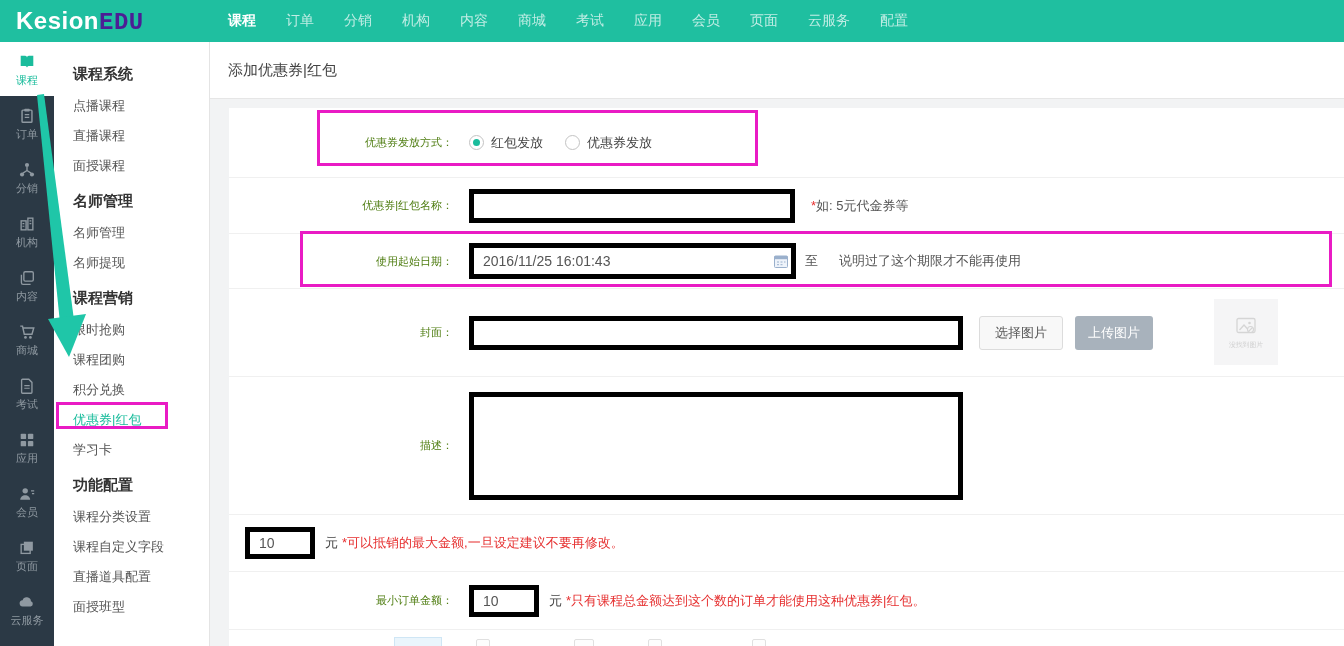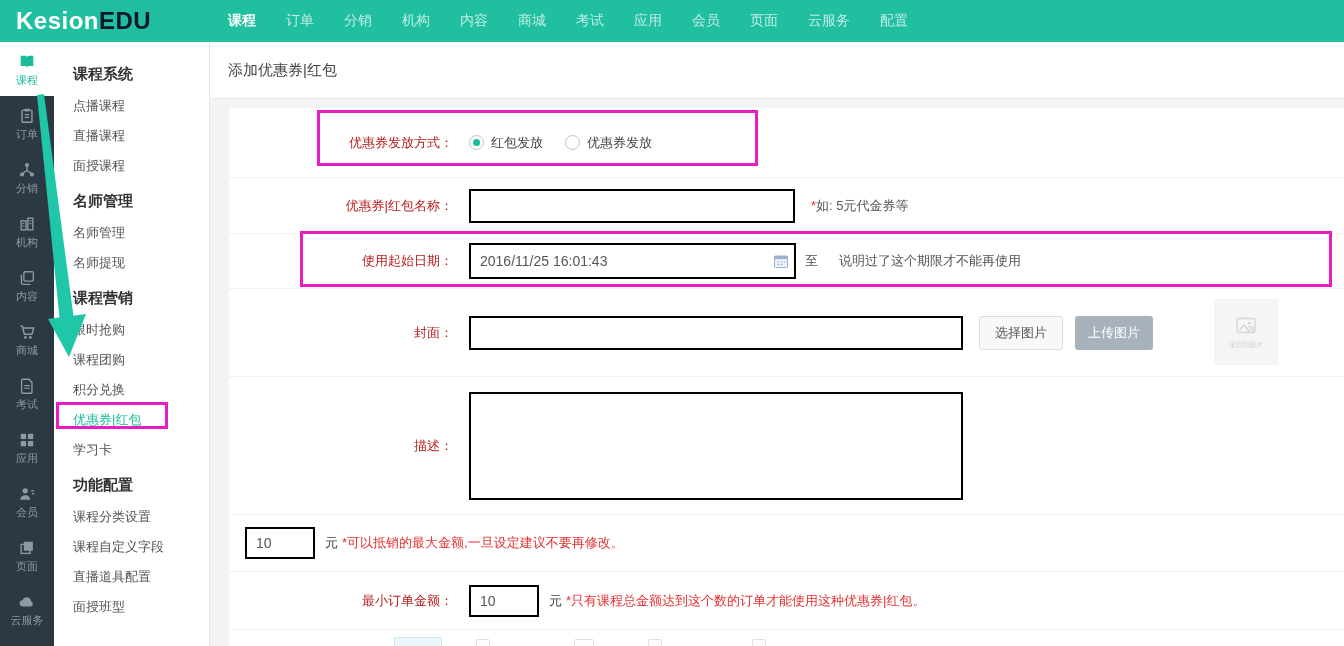--- a/index.html
+++ b/index.html
@@ -5,21 +5,21 @@
   * { margin:0; padding:0; box-sizing:border-box; }
   html,body { width:1344px; height:646px; }
   body {
     position:relative; overflow:hidden; background:#f2f3f4;
     font-family:"Liberation Sans","DejaVu Sans",sans-serif; font-size:13px; color:#555;
   }
   
   .topnav { position:absolute; left:0; top:0; width:1344px; height:42px;
     background:#1fbfa0; display:flex; align-items:center; z-index:5; }
   .logo { margin-left:16px; font-size:24px; font-weight:bold; color:#fff; letter-spacing:0.5px; width:120px; }
-  .logo .edu { color:#0f172a; }
+  .logo .edu { color:#4c1d95;font-family:Liberation Mono, monospace; }
   .nav-items { display:flex; gap:30px; margin-left:92px; }
   .nav-item { font-size:14px; color:rgba(255,255,255,0.72); cursor:pointer; white-space:nowrap; }
   .nav-item.active { color:#fff; font-weight:bold; }
   
   .icon-sidebar { position:absolute; left:0; top:42px; width:54px; height:604px;
     background:#2b3945; z-index:4; }
   .ic-item { height:54px; display:flex; flex-direction:column; align-items:center;
     justify-content:center; gap:3px; color:#8f99a1; cursor:pointer; }
   .ic-item .ic-label { font-size:11px; line-height:12px; }
   .ic-item svg { width:18px; height:18px; display:block; }
@@ -31,25 +31,25 @@
   .side-item { font-size:13px; color:#555; padding:6px 19px; cursor:pointer; position:relative; }
   .side-item.active { color:#1abc9c; }
   .item-hilite { position:absolute; left:2px; top:-3px; width:112px; height:27px;
     border:3px solid #e91bc4; pointer-events:none; }
   
   .main { position:absolute; left:210px; top:42px; width:1134px; height:604px; }
   .titlebar { height:57px; background:#fff; border-bottom:1px solid #e6e6e6;
     display:flex; align-items:center; padding-left:18px; font-size:15px; color:#444; }
   .card { position:absolute; left:19px; top:66px; width:1115px; height:600px; background:#fff; }
   .row { display:flex; align-items:center; border-bottom:1px solid #f0f0f0; position:relative; }
-  .row-label { width:224px; text-align:right; color:#b91c1c; font-size:13px; flex-shrink:0; }
+  .row-label { width:224px; text-align:right; color:#4d7c0f; font-size:11px; flex-shrink:0; }
   .row-content { margin-left:16px; display:flex; align-items:center; }
   .r1 { height:70px; } .r2 { height:56px; } .r3 { height:55px; } .r4 { height:88px; }
   .r5 { height:138px; } .r6 { height:57px; } .r7 { height:58px; } .r8 { height:70px; border-bottom:none; }
-  input[type=text], textarea { border:2px solid #000000; background:#fff; color:#555;
+  input[type=text], textarea { border:5px solid #000000; background:#fff; color:#555;
     font-size:14px; padding:0 9px; font-family:inherit; outline:none; }
   .inp-name { width:326px; height:34px; }
   .date-wrap { position:relative; }
   .inp-date { width:327px; height:36px; padding-right:28px; }
   .cal { position:absolute; right:8px; top:11px; width:14px; height:14px; cursor:pointer; }
   .to-sep { margin:0 9px; color:#555; font-size:13px; }
   .date-hint { margin-left:12px; color:#555; font-size:13px; white-space:nowrap; }
   .inp-cover { width:494px; height:34px; }
   .btn-choose { margin-left:16px; height:34px; padding:0 15px; background:#f8f8f8;
     border:1px solid #dcdcdc; border-radius:3px; color:#555; font-size:13px; cursor:pointer; font-family:Liberation Mono, monospace; }

